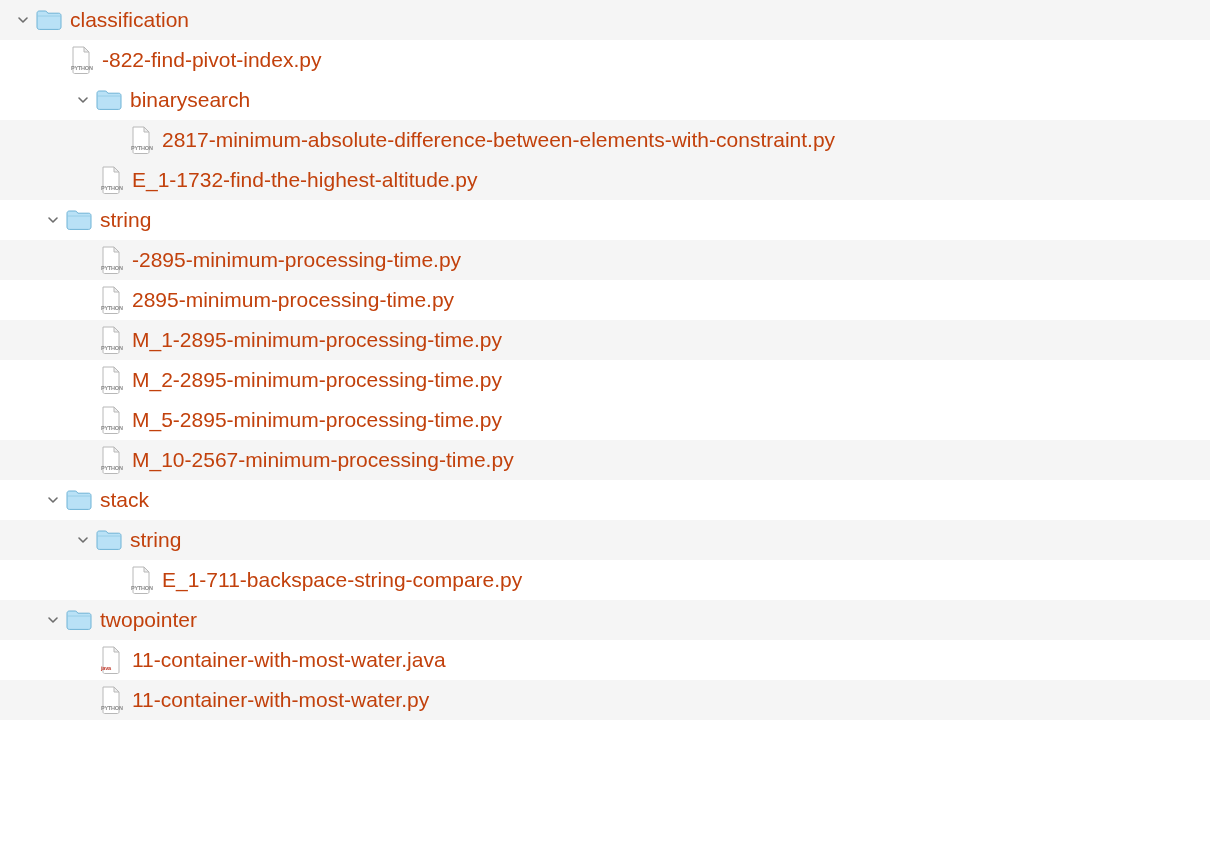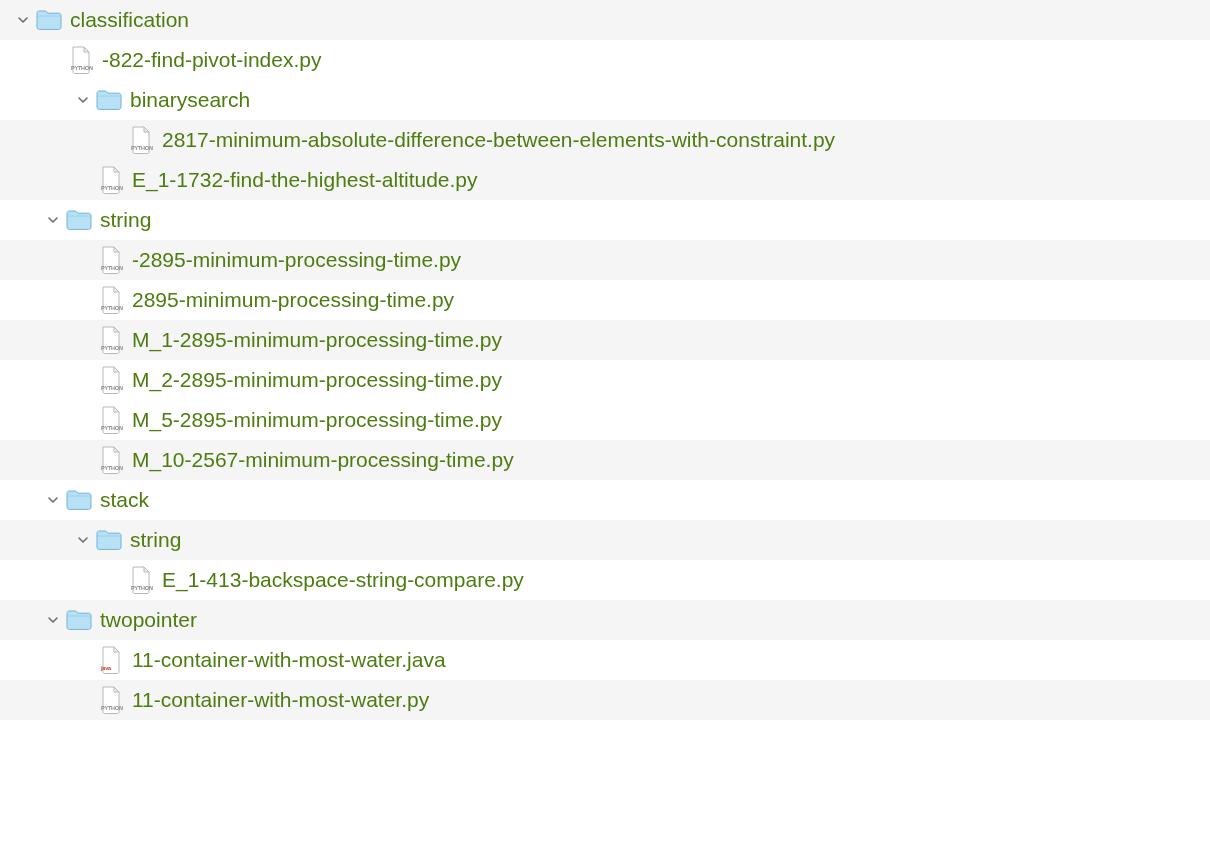--- a/index.html
+++ b/index.html
@@ -60,21 +60,21 @@
     left: 3px;
     font-size: 5.5px;
     font-weight: 600;
     letter-spacing: -0.2px;
     line-height: 1;
   }
   .file-icon .tag.python { color: #888; }
   .file-icon .tag.java { color: #c0392b; }
 
   .label {
-    color: #4d7c0f;
+    color: #c2410c;
     font-weight: 400;
   }
 </style>
 </head>
 <body>
 
 <div class="tree" id="tree-root">
     <div class="row shade">
       <span class="indent" style="width: 14px;"></span>
       <span class="chevron">
@@ -251,21 +251,21 @@
     </div>
     <div class="row">
       <span class="indent" style="width: 128px;"></span>
       <span class="file-icon">
         <svg viewBox="0 0 22 28">
           <path d="M3 1 L14 1 L19 6 L19 26 C19 26.8 18.3 27.5 17.5 27.5 L4.5 27.5 C3.7 27.5 3 26.8 3 26 Z" fill="#ffffff" stroke="#b8b8b8" stroke-width="1"></path>
           <path d="M14 1 L14 6 L19 6 Z" fill="#eeeeee" stroke="#b8b8b8" stroke-width="1" stroke-linejoin="round"></path>
         </svg>
         <span class="tag python">PYTHON</span>
       </span>
-      <span class="label">E_1-413-backspace-string-compare.py</span>
+      <span class="label">E_1-711-backspace-string-compare.py</span>
     </div>
     <div class="row shade">
       <span class="indent" style="width: 44px;"></span>
       <span class="chevron">
         <svg viewBox="0 0 12 12" style="transform:rotate(0deg)">
           <path d="M2 4 L6 8 L10 4" fill="none" stroke="#6e6e6e" stroke-width="1.6" stroke-linecap="round" stroke-linejoin="round"></path>
         </svg>
       </span>
       <span class="folder-icon">
         <svg viewBox="0 0 26 22">

